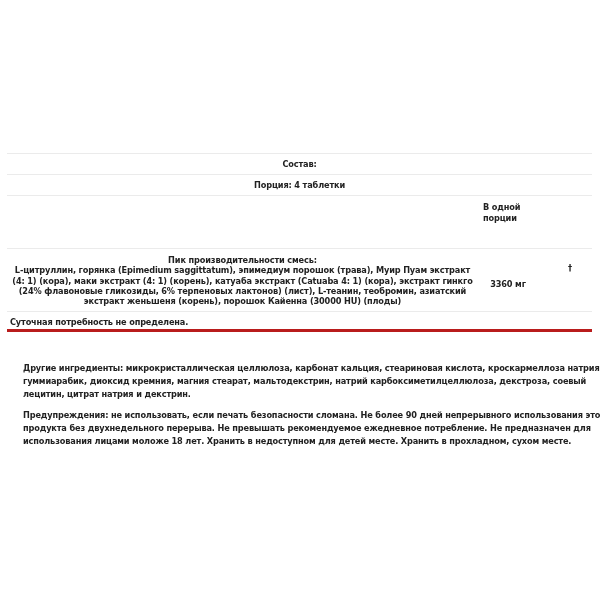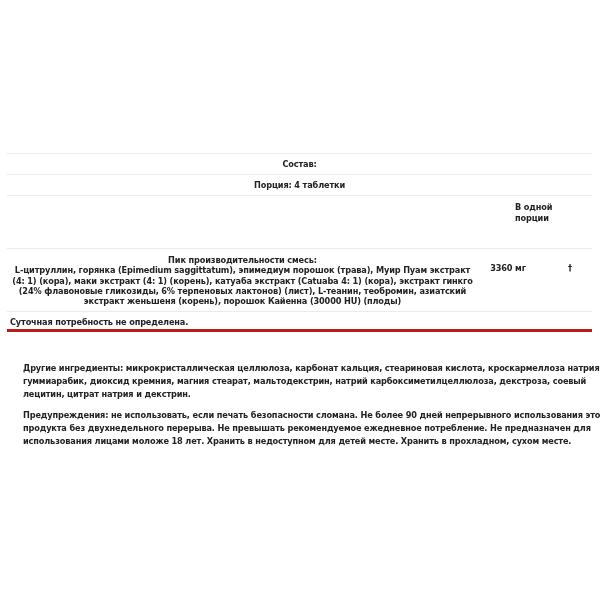--- a/index.html
+++ b/index.html
@@ -16,22 +16,22 @@
       border-top: 1px solid #ebebeb;
       padding: 4px 3px 0 3px;
       box-sizing: border-box;
     }
     .row.simple { height: 21px; line-height: 13px; text-align: center; }
     .row.head { height: 53px; position: relative; }
     .row.data { height: 63px; position: relative; line-height: 10.3px; padding-top: 6px; text-align: center; }
     .row.note { height: 21px; line-height: 13px; border-bottom: 3px solid #b91c1c; }
     .col-amount { position: absolute; left: 476px; width: 50px; line-height: 10.5px; }
     .col-dv { position: absolute; left: 520px; width: 70px; line-height: 10.5px; }
-    .head .col-amount, .head .col-dv { top: 6px; margin-left: 32px; }
-    .data .col-amount { top: 14px; }
+    .head .col-amount, .head .col-dv { top: 6px; }
+    .data .col-amount { top: 30px; }
     .data .col-dv { top: 14px; left: 528px; }
     .desc { width: 465px; }
     .para {
       position: absolute; left: 10px; width: 585px;
       line-height: 12.8px;
       margin-left: 13px;
     }
     .p1 { top: 362px; }
     .p2 { top: 409px; }
   </style>

